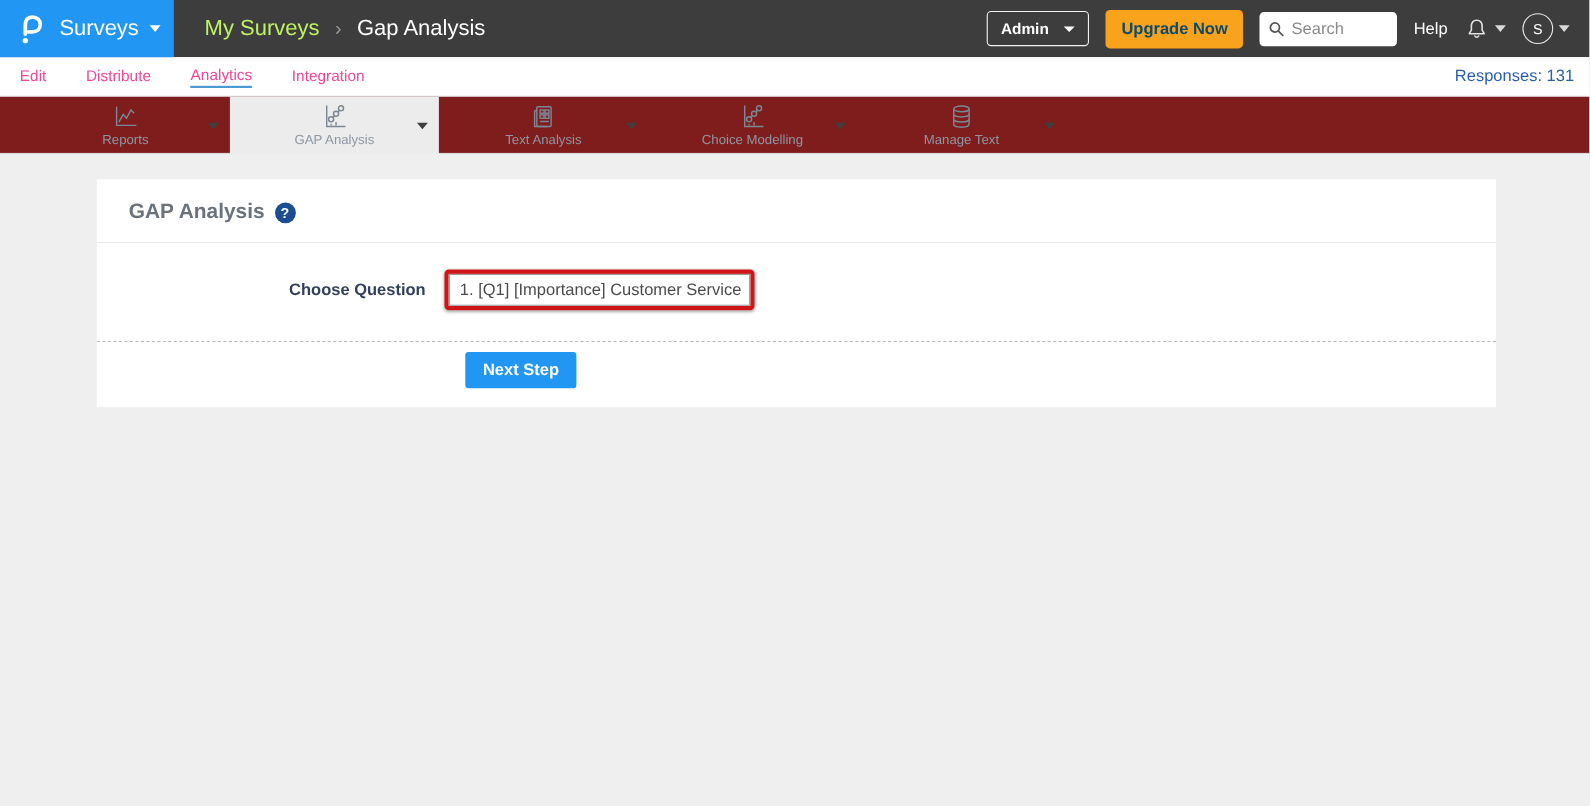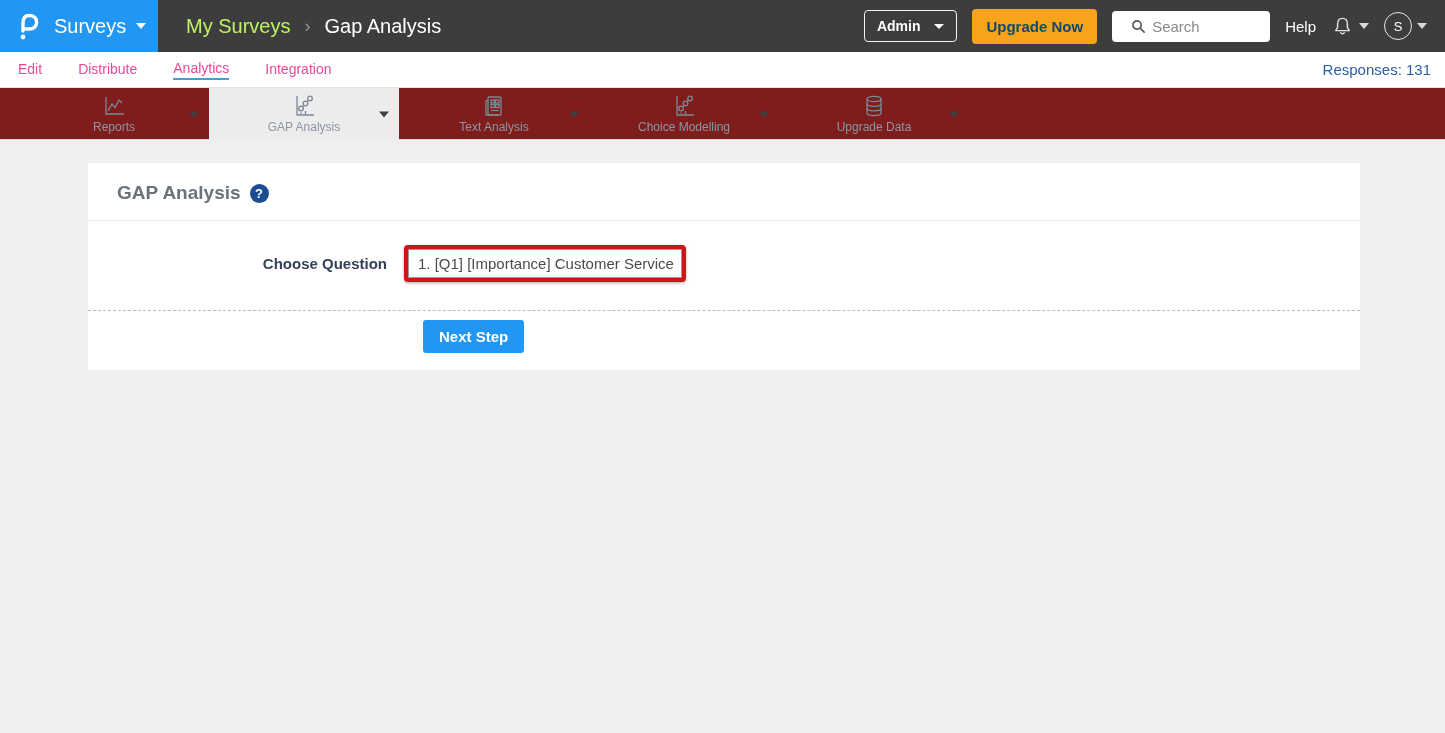--- a/index.html
+++ b/index.html
@@ -13,21 +13,21 @@
   .caret { display:inline-block; width:0; height:0; border-left:5px solid transparent; border-right:5px solid transparent; border-top:6px solid currentColor; }
   .logo-area .caret { color:#fff; margin-left:10px; }
   .breadcrumb { display:flex; align-items:center; margin-left:28px; font-size:20px; }
   .bc-parent { color:#bef264; text-decoration:none; cursor:pointer; }
   .bc-sep { color:#9a9a9a; margin:0 14px; font-size:18px; }
   .bc-current { color:#fff; }
   .top-right { margin-left:auto; display:flex; align-items:center; gap:15px; padding-right:18px; }
   .admin-btn { background:transparent; border:1.5px solid #f2f2f2; border-radius:4px; color:#fff; font-weight:bold; font-size:14px; padding:7px 12px; display:flex; align-items:center; gap:14px; cursor:pointer; font-family:inherit; }
   .admin-btn .caret { border-top-width:5px; }
   .upgrade-btn { background:#f9a21b; border:none; border-radius:4px; color:#0c4a6e; font-weight:bold; font-size:15px; padding:9px 14px; cursor:pointer; font-family:inherit; }
-  .search-box { background:#fff; border-radius:4px; height:31px; width:158px; display:flex; align-items:center; padding:0 19px; }
+  .search-box { background:#fff; border-radius:4px; height:31px; width:125px; display:flex; align-items:center; padding:0 8px; }
   .search-box svg { flex:0 0 auto; }
   .search-box input { border:none; outline:none; width:100%; margin-left:6px; font-size:15px; color:#444; font-family:inherit; background:transparent; }
   .search-box input::placeholder { color:#8a8a8a; }
   .help-link { color:#fff; font-size:15px; text-decoration:none; cursor:pointer; }
   .bell-group, .avatar-group { display:flex; align-items:center; gap:5px; cursor:pointer; color:#d9d9d9; }
   .avatar-circle { width:28px; height:28px; border:1.6px solid #e8e8e8; border-radius:50%; color:#fff; font-size:13px; display:flex; align-items:center; justify-content:center; }
 
   
   .menubar { height:36px; background:#fff; border-bottom:1px solid #e3e3e3; display:flex; align-items:center; padding:0 14px 0 18px; }
   .menu-item { color:#ec4899; font-size:14px; text-decoration:none; margin-right:36px; cursor:pointer; padding-bottom:2px; }
@@ -162,21 +162,21 @@
     <span class="caret tab-caret"></span>
   </div>
 
   <div class="tab">
     <svg width="26" height="24" viewBox="0 0 26 24">
       <ellipse cx="13" cy="5" rx="7" ry="2.6"></ellipse>
       <path d="M6 5 L6 19 C6 20.4 9.1 21.6 13 21.6 C16.9 21.6 20 20.4 20 19 L20 5"></path>
       <path d="M6 9.7 C6 11.1 9.1 12.3 13 12.3 C16.9 12.3 20 11.1 20 9.7"></path>
       <path d="M6 14.3 C6 15.7 9.1 16.9 13 16.9 C16.9 16.9 20 15.7 20 14.3"></path>
     </svg>
-    <span class="tab-label">Upgrade Data</span>
+    <span class="tab-label">Manage Text</span>
     <span class="caret tab-caret"></span>
   </div>
 
 </div>
 
 <main class="content">
   <section class="card">
 
     <div class="card-header">
       <h1 class="card-title">GAP Analysis</h1>

